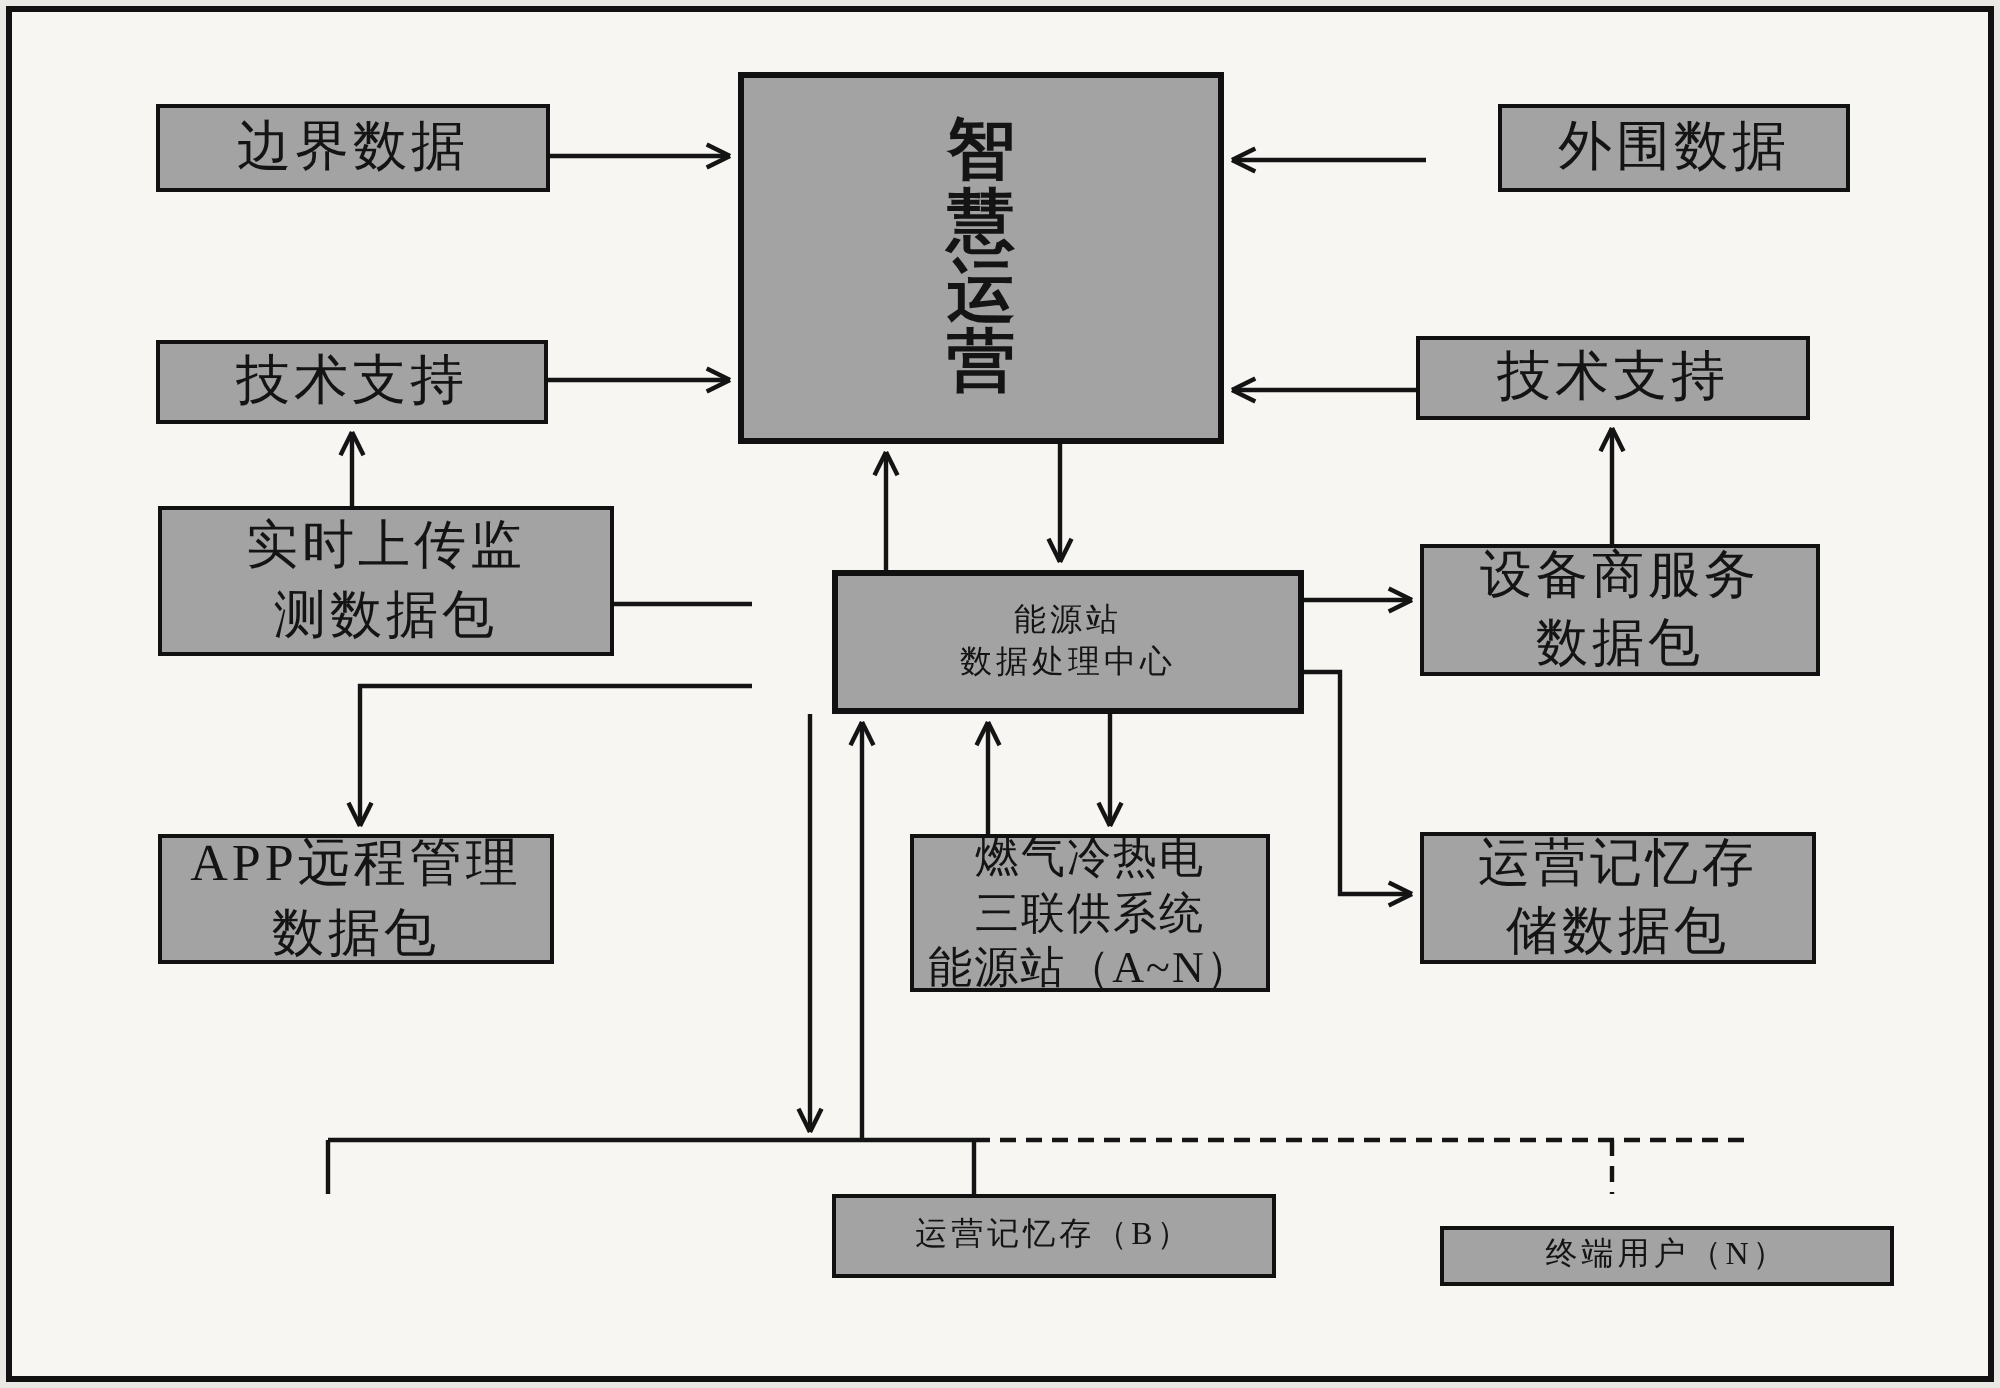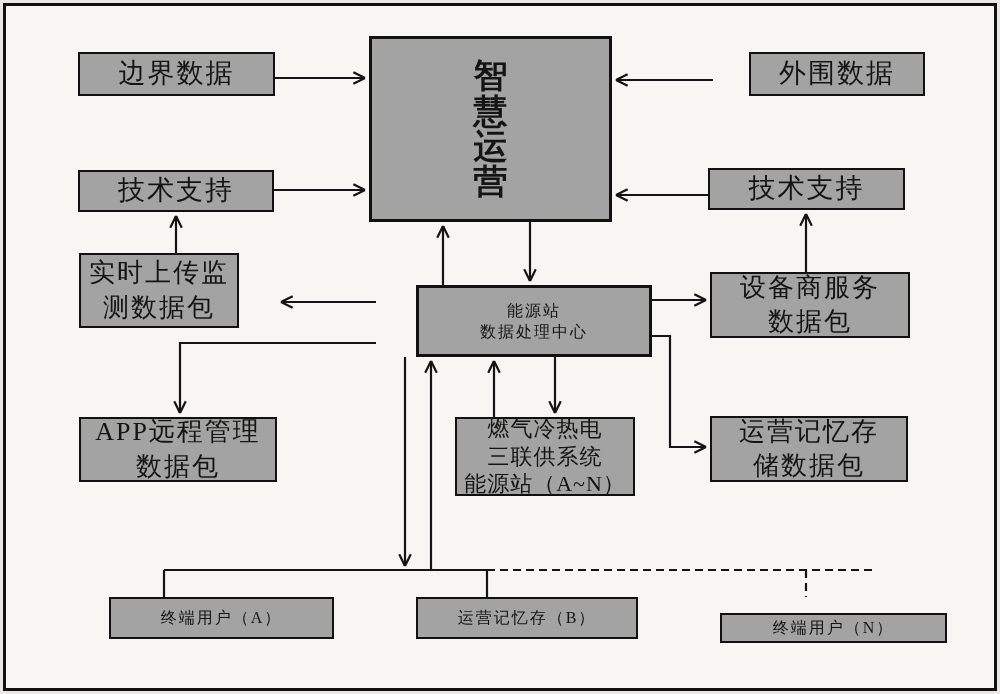--- a/index.html
+++ b/index.html
@@ -117,21 +117,21 @@
   </div>
 
   <div class="node fs27" style="left:78px;top:170px;width:196px;height:42px;">
     <span>技术支持</span>
   </div>
 
   <div class="node fs27" style="left:708px;top:168px;width:197px;height:42px;">
     <span>技术支持</span>
   </div>
 
-  <div class="node fs26" style="left:79px;top:253px;width:160px;height:75px;">
+  <div class="node fs26" style="left:79px;top:253px;width:228px;height:75px;">
     <span>实时上传监
 测数据包</span>
   </div>
 
   <div class="node fs26" style="left:710px;top:272px;width:200px;height:66px;">
     <span>设备商服务
 数据包</span>
   </div>
 
   <div class="node thick fs25" style="left:376px;top:285px;width:236px;height:72px;">
@@ -148,23 +148,20 @@
     <span>燃气冷热电
 三联供系统
 能源站（A~N）</span>
   </div>
 
   <div class="node fs26" style="left:710px;top:416px;width:198px;height:66px;">
     <span>运营记忆存
 储数据包</span>
   </div>
 
-  <div class="node fs25" style="left:69px;top:597px;width:225px;height:42px;">
-    <span>终端用户（A）</span>
-  </div>
 
   <div class="node fs25" style="left:376px;top:597px;width:222px;height:42px;">
     <span>运营记忆存（B）</span>
   </div>
 
   <div class="node fs25" style="left:680px;top:613px;width:227px;height:30px;">
     <span>终端用户（N）</span>
   </div>
 
 </div>

